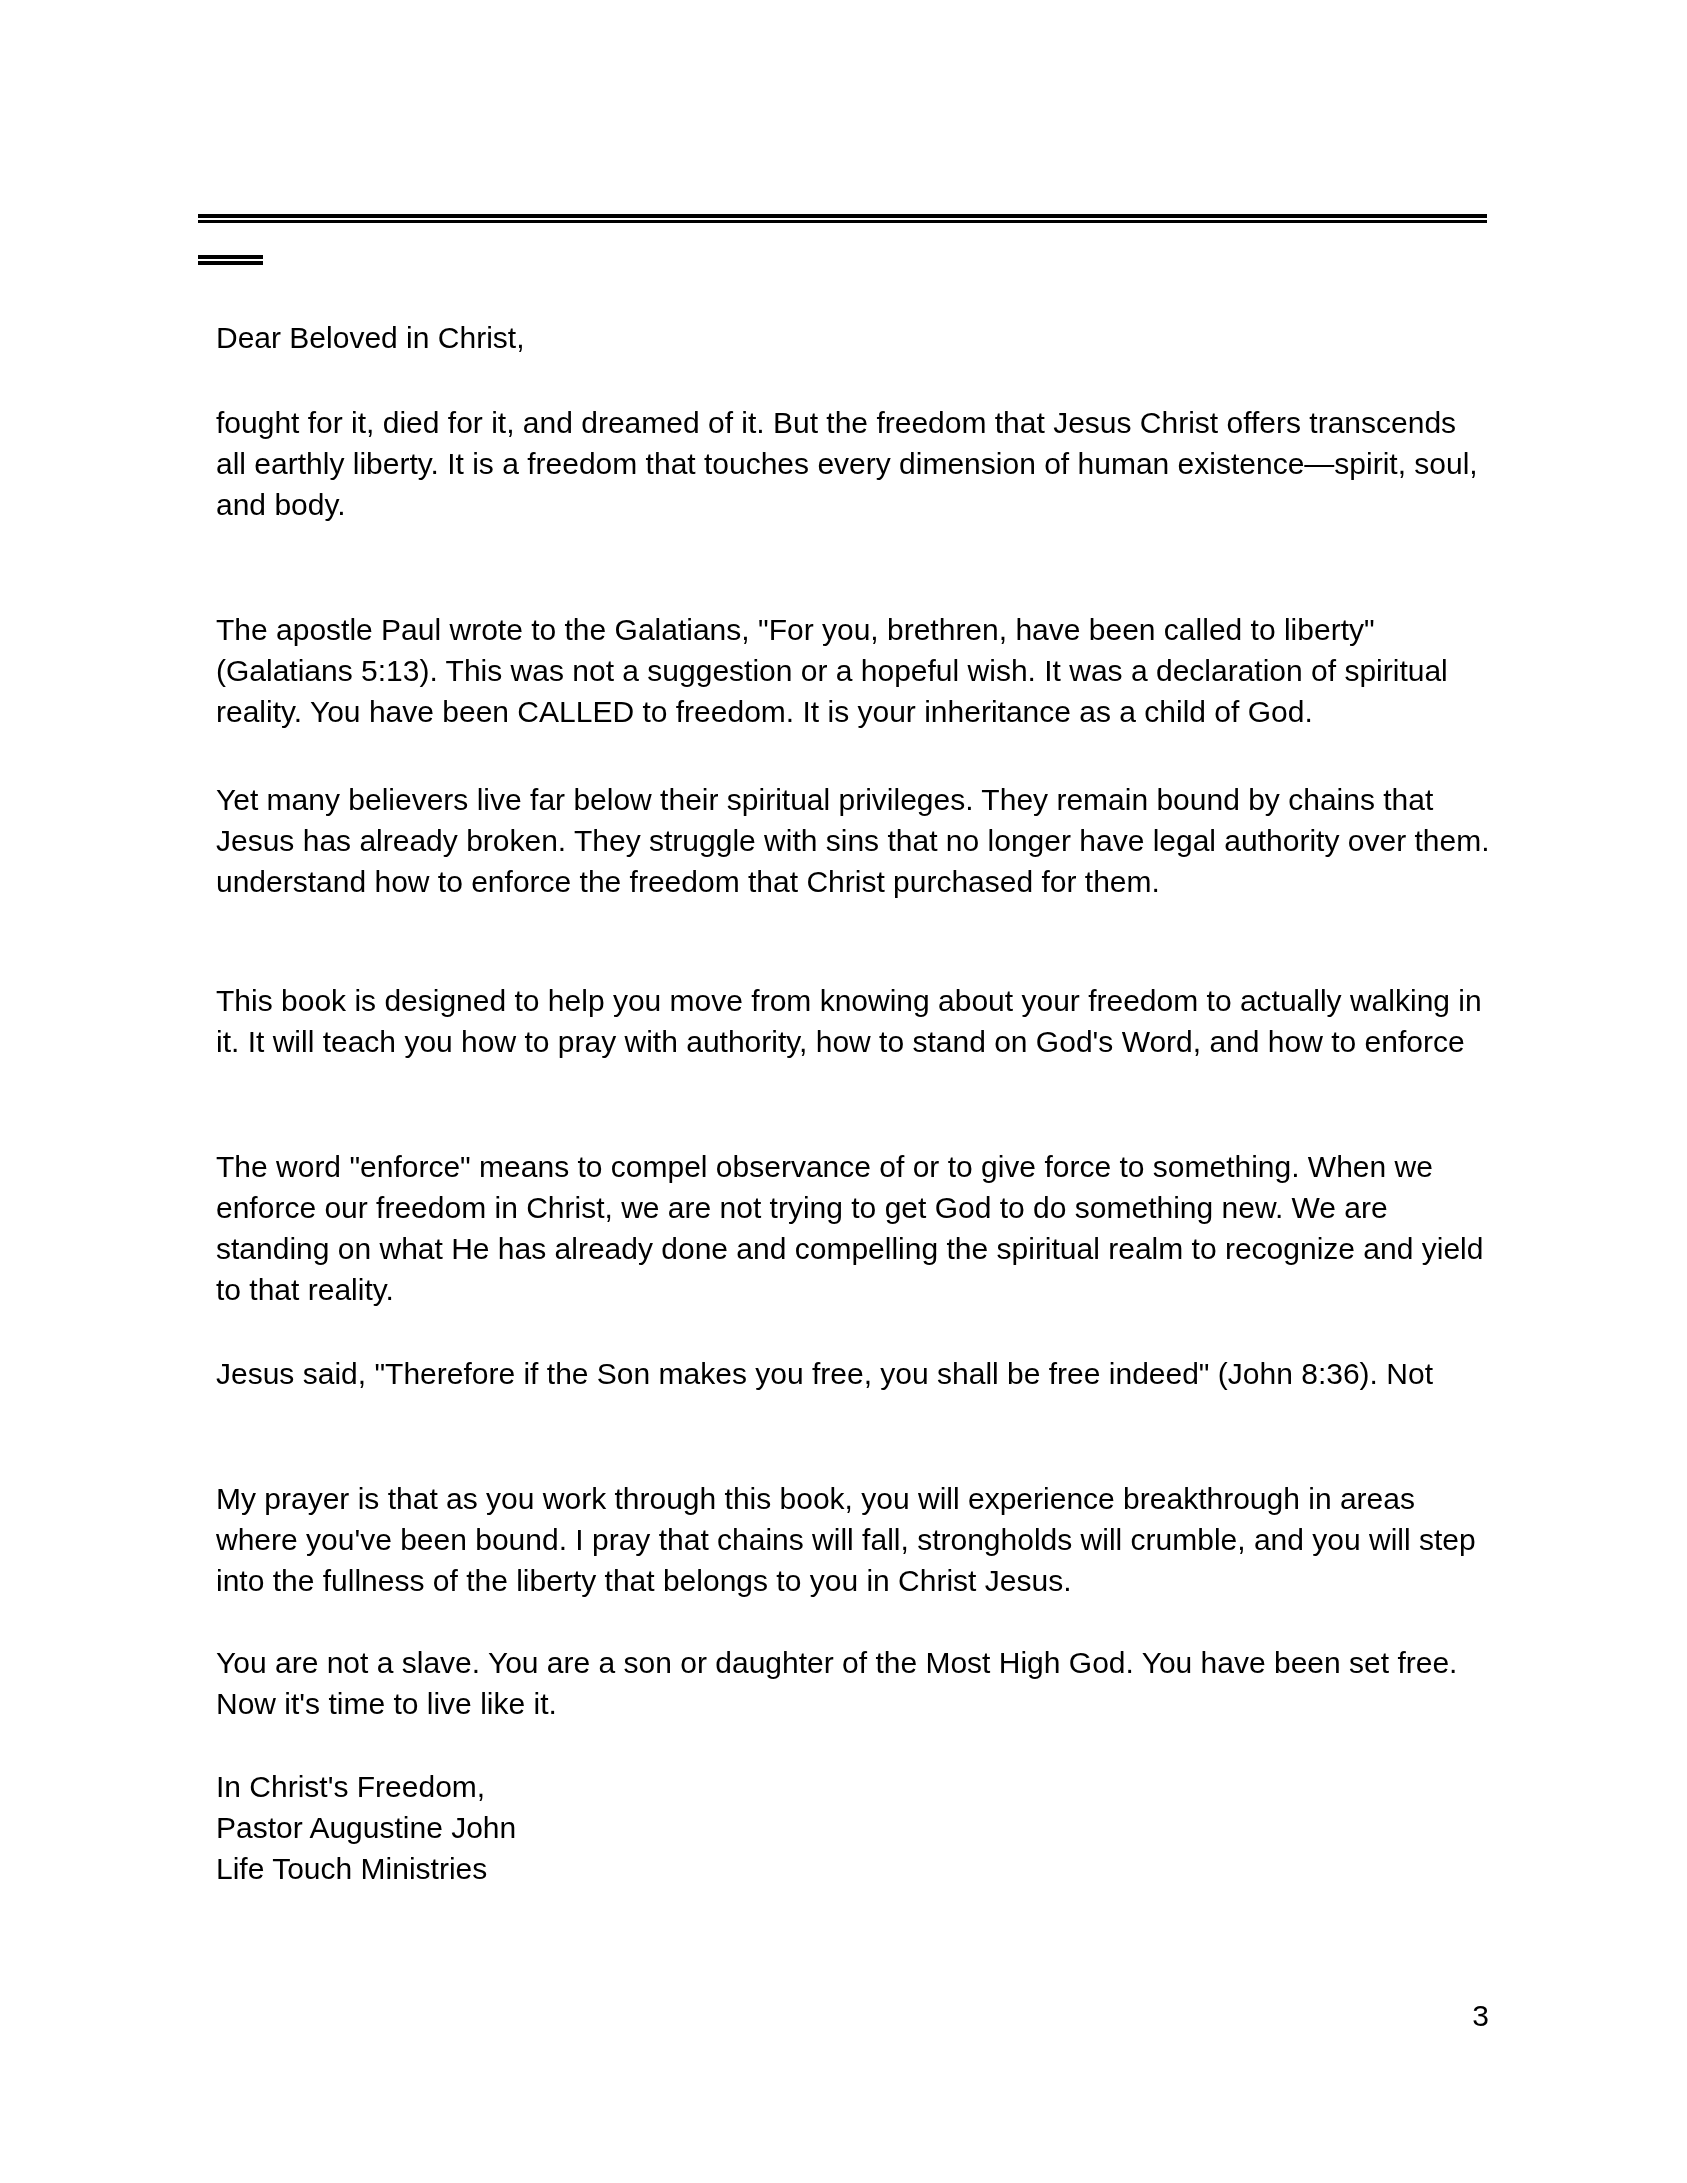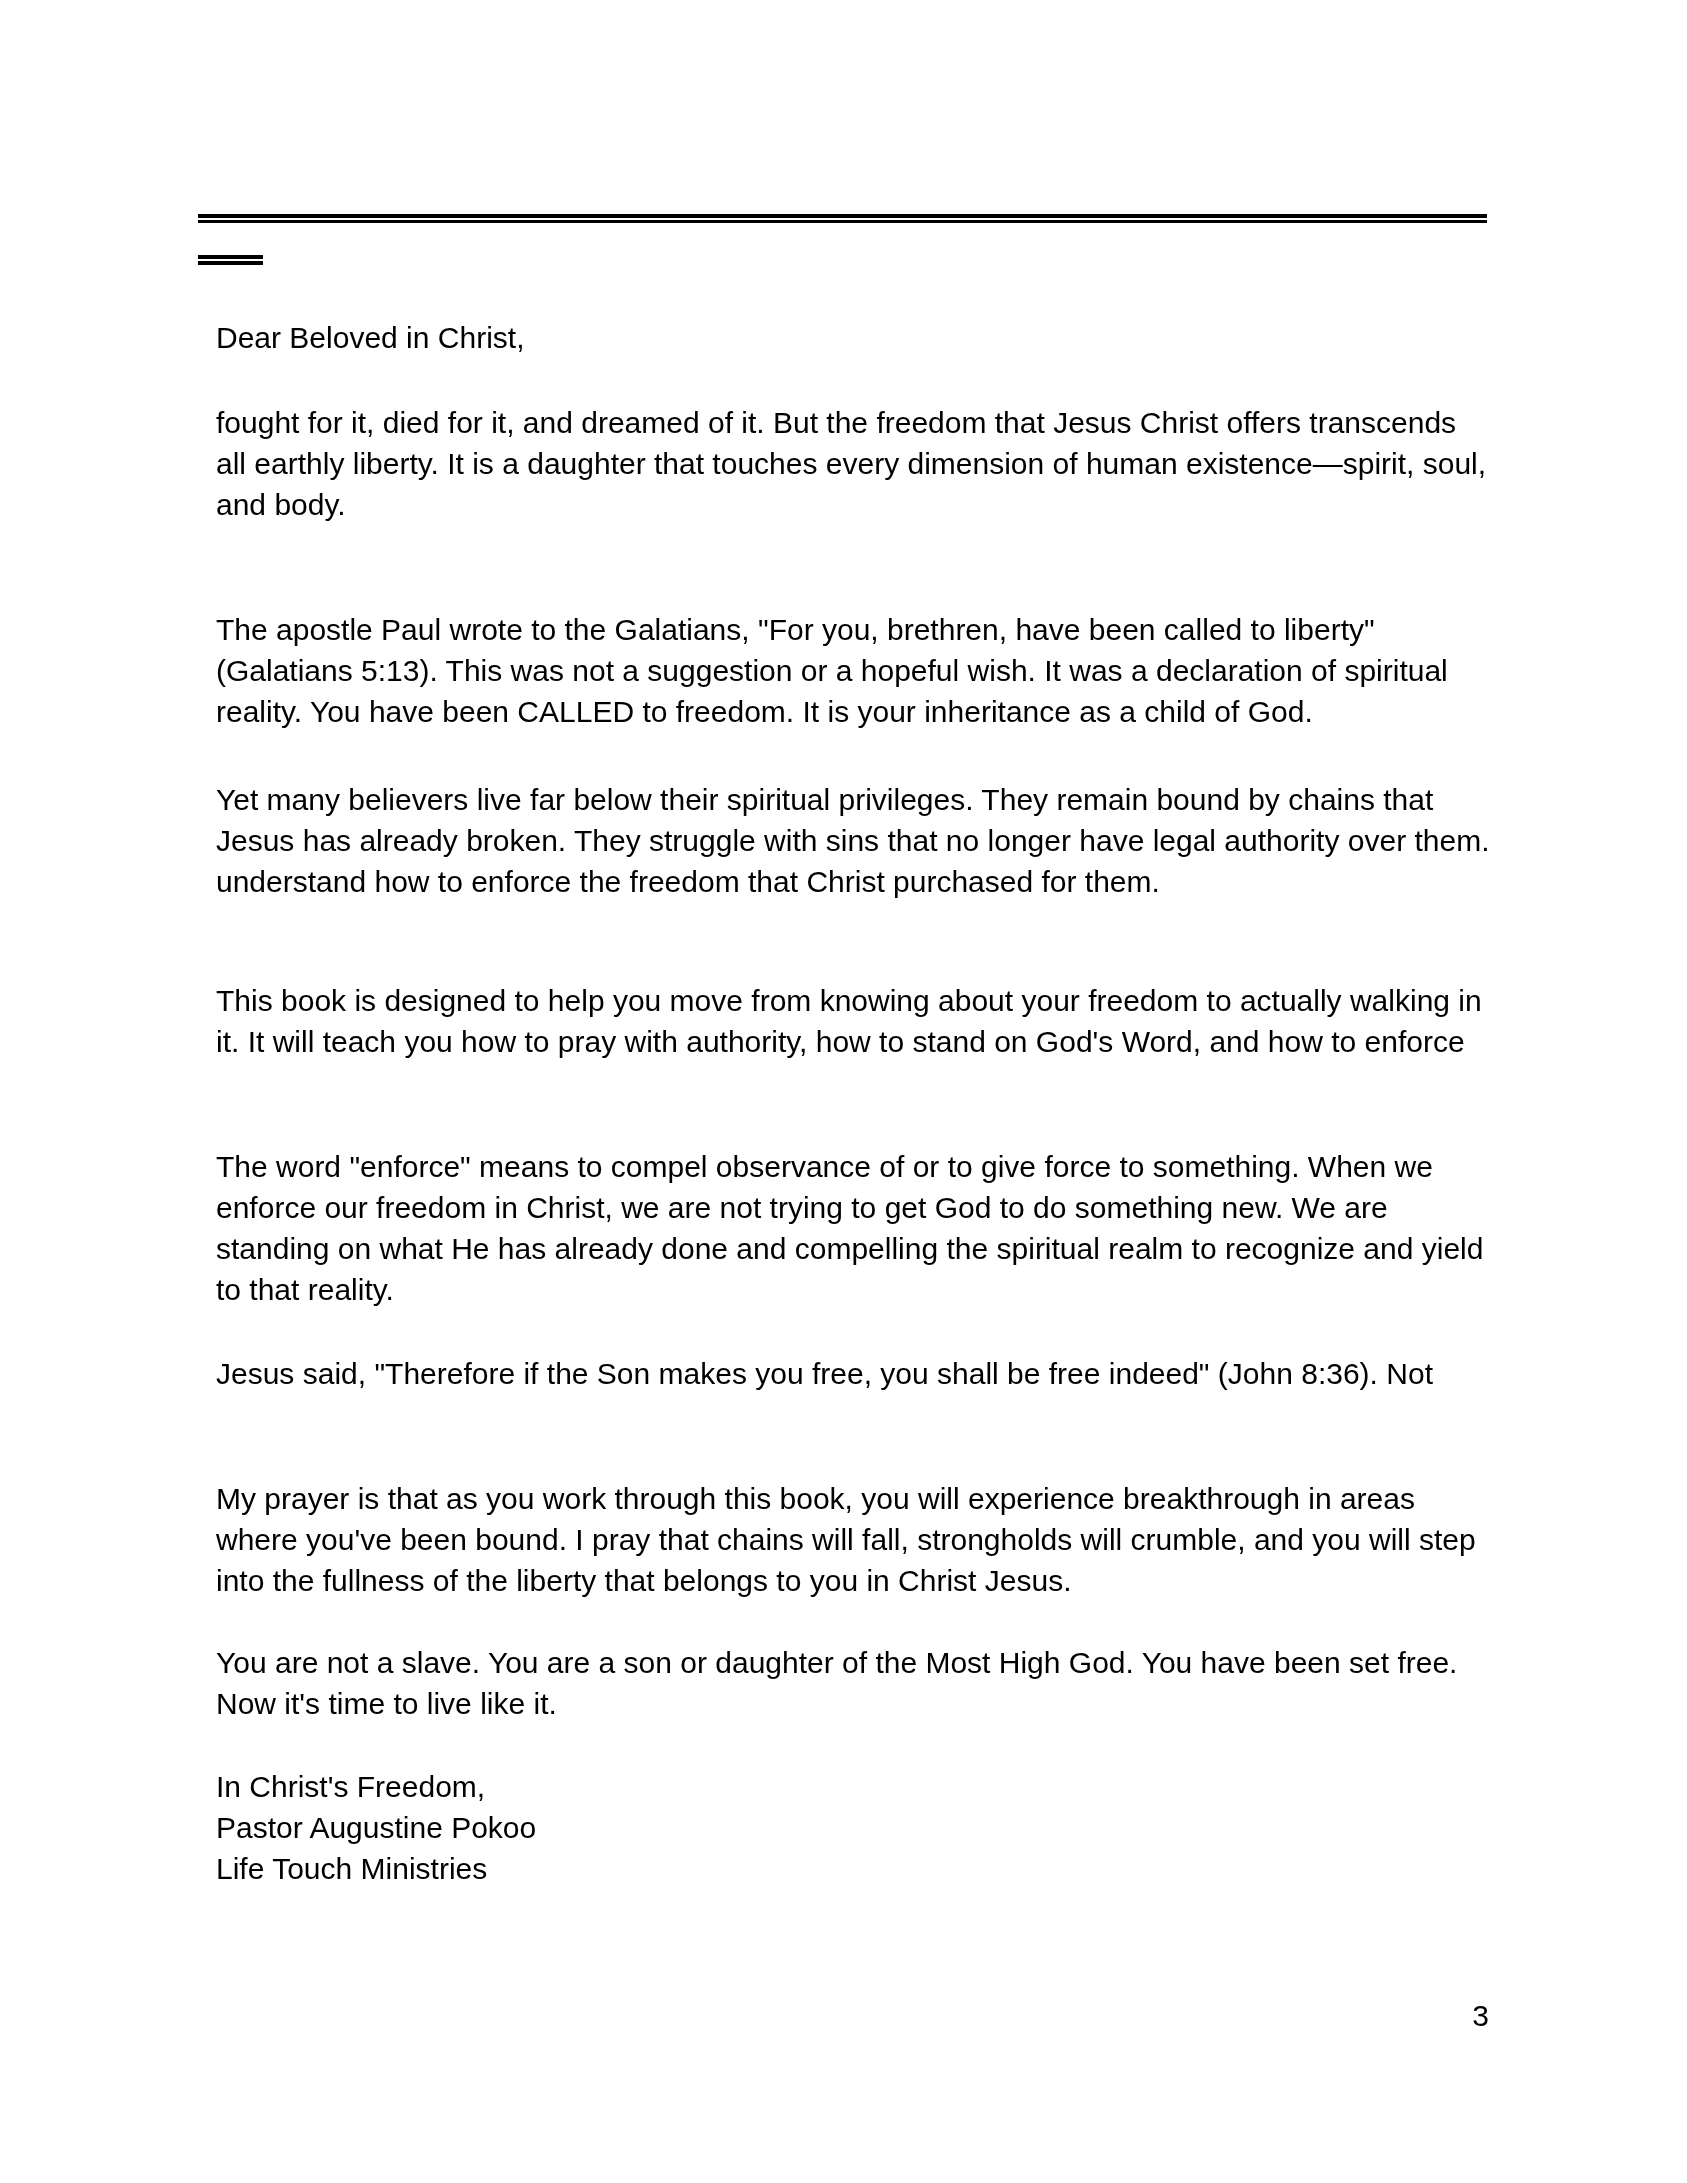--- a/index.html
+++ b/index.html
@@ -52,21 +52,21 @@
 
   <div class="rule-full"></div>
   <div class="rule-short"></div>
 
   <div class="block" style="top:317px">
     <div class="line">Dear Beloved in Christ,</div>
   </div>
 
   <div class="block" style="top:402px">
     <div class="line">fought for it, died for it, and dreamed of it. But the freedom that Jesus Christ offers transcends</div>
-    <div class="line">all earthly liberty. It is a daughter that touches every dimension of human existence—spirit, soul,</div>
+    <div class="line">all earthly liberty. It is a freedom that touches every dimension of human existence—spirit, soul,</div>
     <div class="line">and body.</div>
   </div>
 
   <div class="block" style="top:609px">
     <div class="line">The apostle Paul wrote to the Galatians, "For you, brethren, have been called to liberty"</div>
     <div class="line">(Galatians 5:13). This was not a suggestion or a hopeful wish. It was a declaration of spiritual</div>
     <div class="line">reality. You have been CALLED to freedom. It is your inheritance as a child of God.</div>
   </div>
 
   <div class="block" style="top:779px">
@@ -97,20 +97,20 @@
     <div class="line">into the fullness of the liberty that belongs to you in Christ Jesus.</div>
   </div>
 
   <div class="block" style="top:1642px">
     <div class="line">You are not a slave. You are a son or daughter of the Most High God. You have been set free.</div>
     <div class="line">Now it's time to live like it.</div>
   </div>
 
   <div class="block" style="top:1766px">
     <div class="line">In Christ's Freedom,</div>
-    <div class="line">Pastor Augustine Pokoo</div>
+    <div class="line">Pastor Augustine John</div>
     <div class="line">Life Touch Ministries</div>
   </div>
 
   <div class="page-number">3</div>
 
 </div>
 
 
 </body></html>

